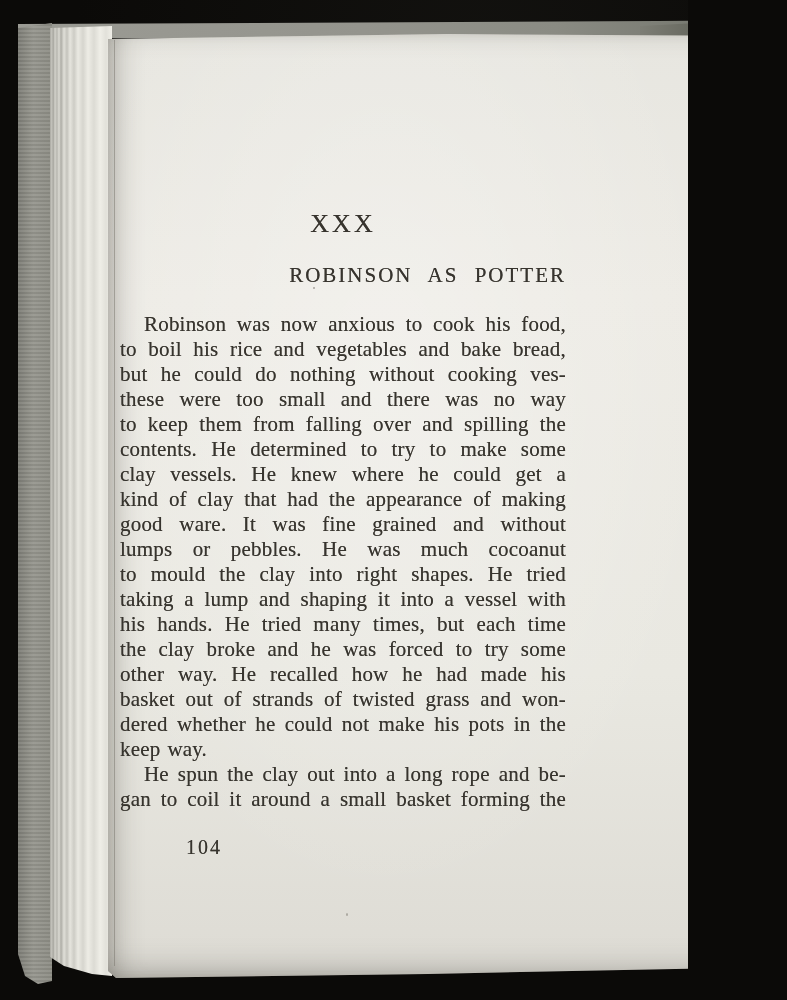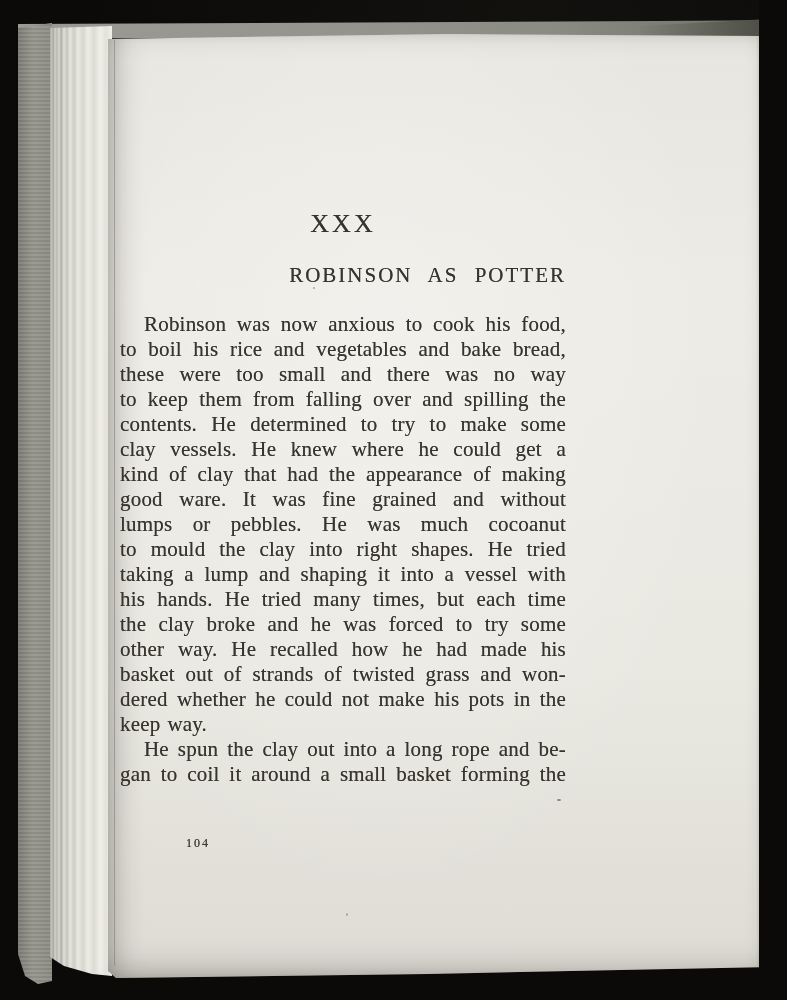--- a/index.html
+++ b/index.html
@@ -1,21 +1,22 @@
 <!DOCTYPE html>
 <html><head>
 <meta charset="utf-8">
 <style>
   html,body{margin:0;padding:0;background:#0b0a08;}
   .scene{
-    position:relative;width:759px;height:1000px;overflow:hidden;
+    position:relative;width:642px;height:1000px;overflow:hidden;
     background:
       radial-gradient(ellipse at 70% 10%, rgba(40,40,36,0.25), transparent 60%),
       #0b0a08;
     font-family:"Liberation Serif","DejaVu Serif",serif;
+    padding-left:46px;
   }
   
   .top-edge{
     position:absolute;left:18px;top:20px;width:769px;height:20px;
     background:linear-gradient(90deg,#9b9b94 0%,#94948d 45%,#8a8b83 70%,#787a71 88%,#62645b 100%);
     clip-path:polygon(0 4px,640px 1px,769px 0,769px 20px,0 18px);
   }
   
   .cover-corner{
     position:absolute;left:640px;top:18px;width:147px;height:38px;
@@ -85,21 +86,21 @@
   .bodytext{
     position:absolute;top:101px;left:0;width:100%;
     font-size:21px;letter-spacing:0.2px;word-spacing:1.5px;
     text-shadow:0 0 0.5px rgba(55,52,46,0.65);
   }
   .line{height:25px;line-height:25px;text-align:justify;text-align-last:justify;white-space:nowrap;}
   .line.indent{text-indent:24px;}
   .line.flush{text-align-last:left;}
   .pagenum{
     position:absolute;left:186px;top:836px;color:#37342e;
-    font-size:12px;letter-spacing:2px;
+    font-size:20px;letter-spacing:2px;
     text-shadow:0 0 0.5px rgba(55,52,46,0.65);
   }
 </style>
 </head>
 <body>
 
 <div class="scene">
   <div class="top-edge"></div>
   <div class="cover-corner"></div>
   <div class="cover-left"></div>
@@ -110,20 +111,21 @@
   <div class="speck" style="left:557px;top:799px;width:4px;height:2px;opacity:0.75;"></div>
   <div class="speck" style="left:313px;top:287px;width:2px;height:2px;opacity:0.55;"></div>
   <div class="speck" style="left:346px;top:913px;width:2px;height:3px;opacity:0.45;"></div>
 
   <div class="textcol">
     <div class="chapter">XXX</div>
     <div class="heading">ROBINSON AS POTTER</div>
     <div class="bodytext">
         <div class="line indent">Robinson was now anxious to cook his food,</div>
         <div class="line">to boil his rice and vegetables and bake bread,</div>
+        <div class="line">but he could do nothing without cooking ves-</div>
         <div class="line">these were too small and there was no way</div>
         <div class="line">to keep them from falling over and spilling the</div>
         <div class="line">contents. He determined to try to make some</div>
         <div class="line">clay vessels. He knew where he could get a</div>
         <div class="line">kind of clay that had the appearance of making</div>
         <div class="line">good ware. It was fine grained and without</div>
         <div class="line">lumps or pebbles. He was much cocoanut</div>
         <div class="line">to mould the clay into right shapes. He tried</div>
         <div class="line">taking a lump and shaping it into a vessel with</div>
         <div class="line">his hands. He tried many times, but each time</div>

